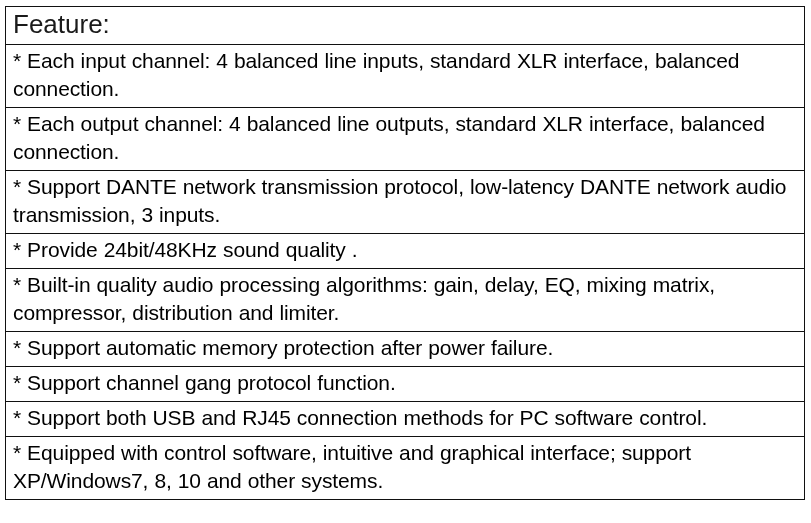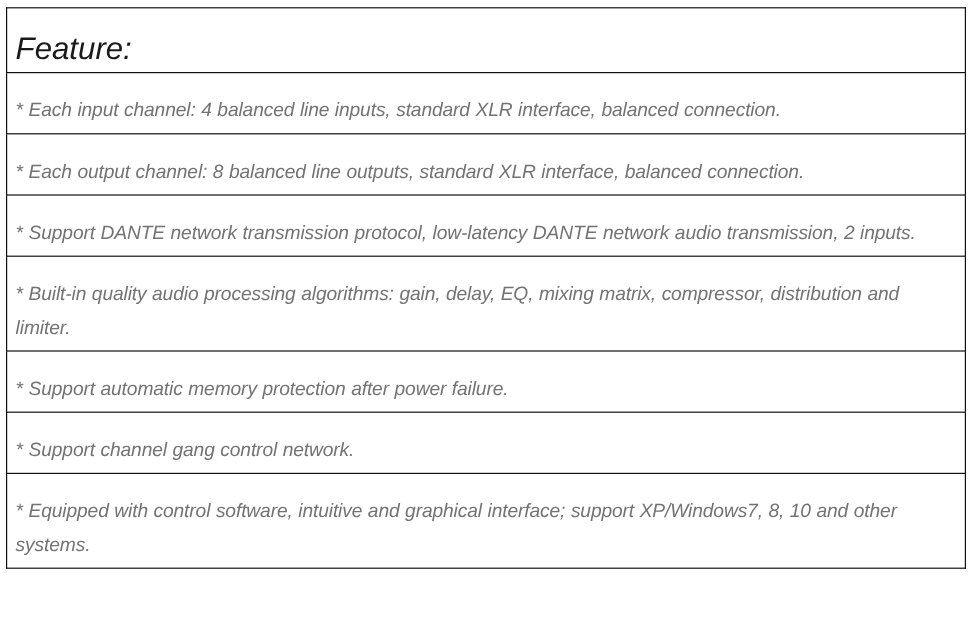--- a/index.html
+++ b/index.html
@@ -29,82 +29,87 @@
     left: 5px;
     top: 6px;
     width: 800px;
     border-collapse: collapse;
     table-layout: fixed;
     background: #ffffff;
   }
 
   .feature-table td {
     border: 1.6px solid #111111;
-    padding: 18px 6px 4px 7px;
+    padding: 2px 6px 4px 7px;
     vertical-align: top;
     background: #ffffff;
-    font-style: italic;
   }
 
   .header-cell {
     font-size: 26px;
     line-height: 31px;
     letter-spacing: 0px;
     padding-top: 1px;
     padding-bottom: 2px;
     color: #1a1a1a;
   }
 
   .feature-cell {
-    font-size: 16px;
+    font-size: 21px;
     line-height: 28px;
     letter-spacing: -0.1px;
-    color: #737373;
+    color: #000000;
     word-spacing: 0.3px;
   }
 </style>
 </head>
 <body>
 
 <div class="page">
 
   <table class="feature-table">
     <tbody>
 
       <tr>
         <td class="header-cell">Feature:</td>
       </tr>
 
       <tr>
         <td class="feature-cell">* Each input channel: 4 balanced line inputs, standard XLR interface, balanced connection.</td>
       </tr>
 
       <tr>
-        <td class="feature-cell">* Each output channel: 8 balanced line outputs, standard XLR interface, balanced connection.</td>
+        <td class="feature-cell">* Each output channel: 4 balanced line outputs, standard XLR interface, balanced connection.</td>
       </tr>
 
       <tr>
-        <td class="feature-cell">* Support DANTE network transmission protocol, low-latency DANTE network audio transmission, 2 inputs.</td>
+        <td class="feature-cell">* Support DANTE network transmission protocol, low-latency DANTE network audio transmission, 3 inputs.</td>
       </tr>
 
+      <tr>
+        <td class="feature-cell">* Provide 24bit/48KHz sound quality .</td>
+      </tr>
 
 
 
       <tr>
         <td class="feature-cell">* Built-in quality audio processing algorithms: gain, delay, EQ, mixing matrix, compressor, distribution and limiter.</td>
       </tr>
 
       <tr>
         <td class="feature-cell">* Support automatic memory protection after power failure.</td>
       </tr>
 
       <tr>
-        <td class="feature-cell">* Support channel gang control network.</td>
+        <td class="feature-cell">* Support channel gang protocol function.</td>
       </tr>
 
+      <tr>
+        <td class="feature-cell">* Support both USB and RJ45 connection methods for PC software control.</td>
+      </tr>
 
       <tr>
         <td class="feature-cell">* Equipped with control software, intuitive and graphical interface; support XP/Windows7, 8, 10 and other systems.</td>
       </tr>
 
     </tbody>
   </table>
 
 </div>
 

